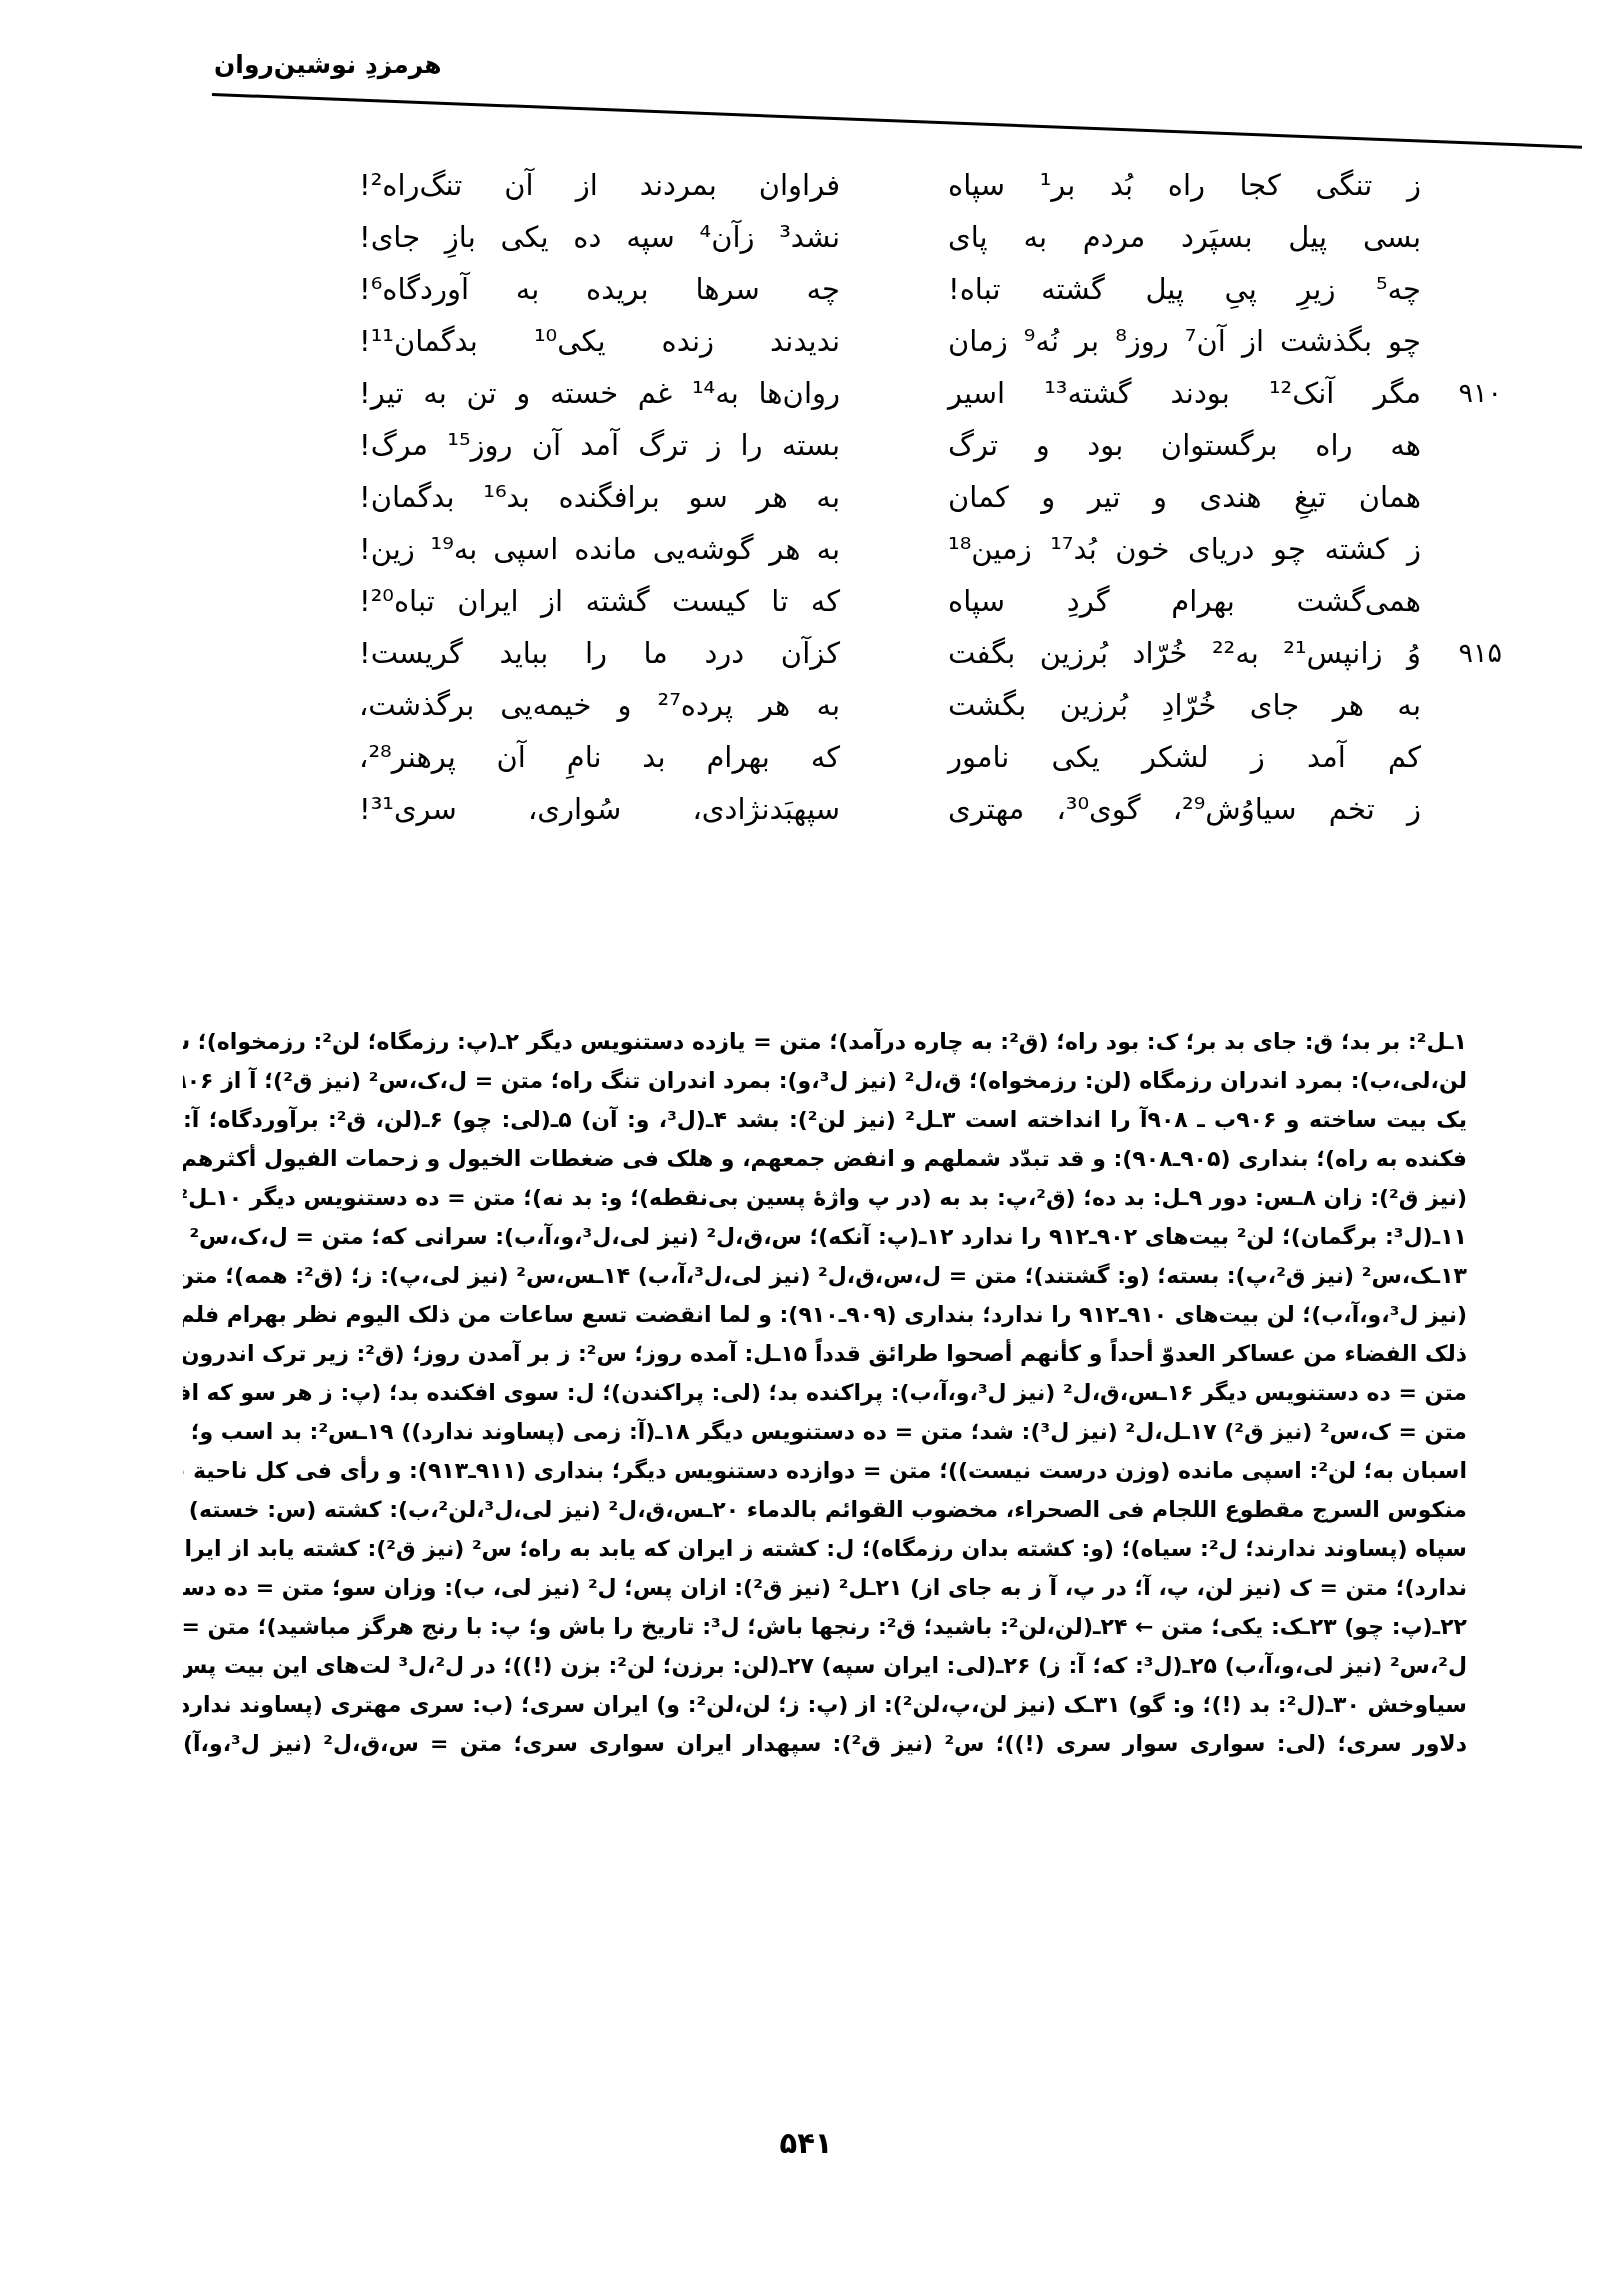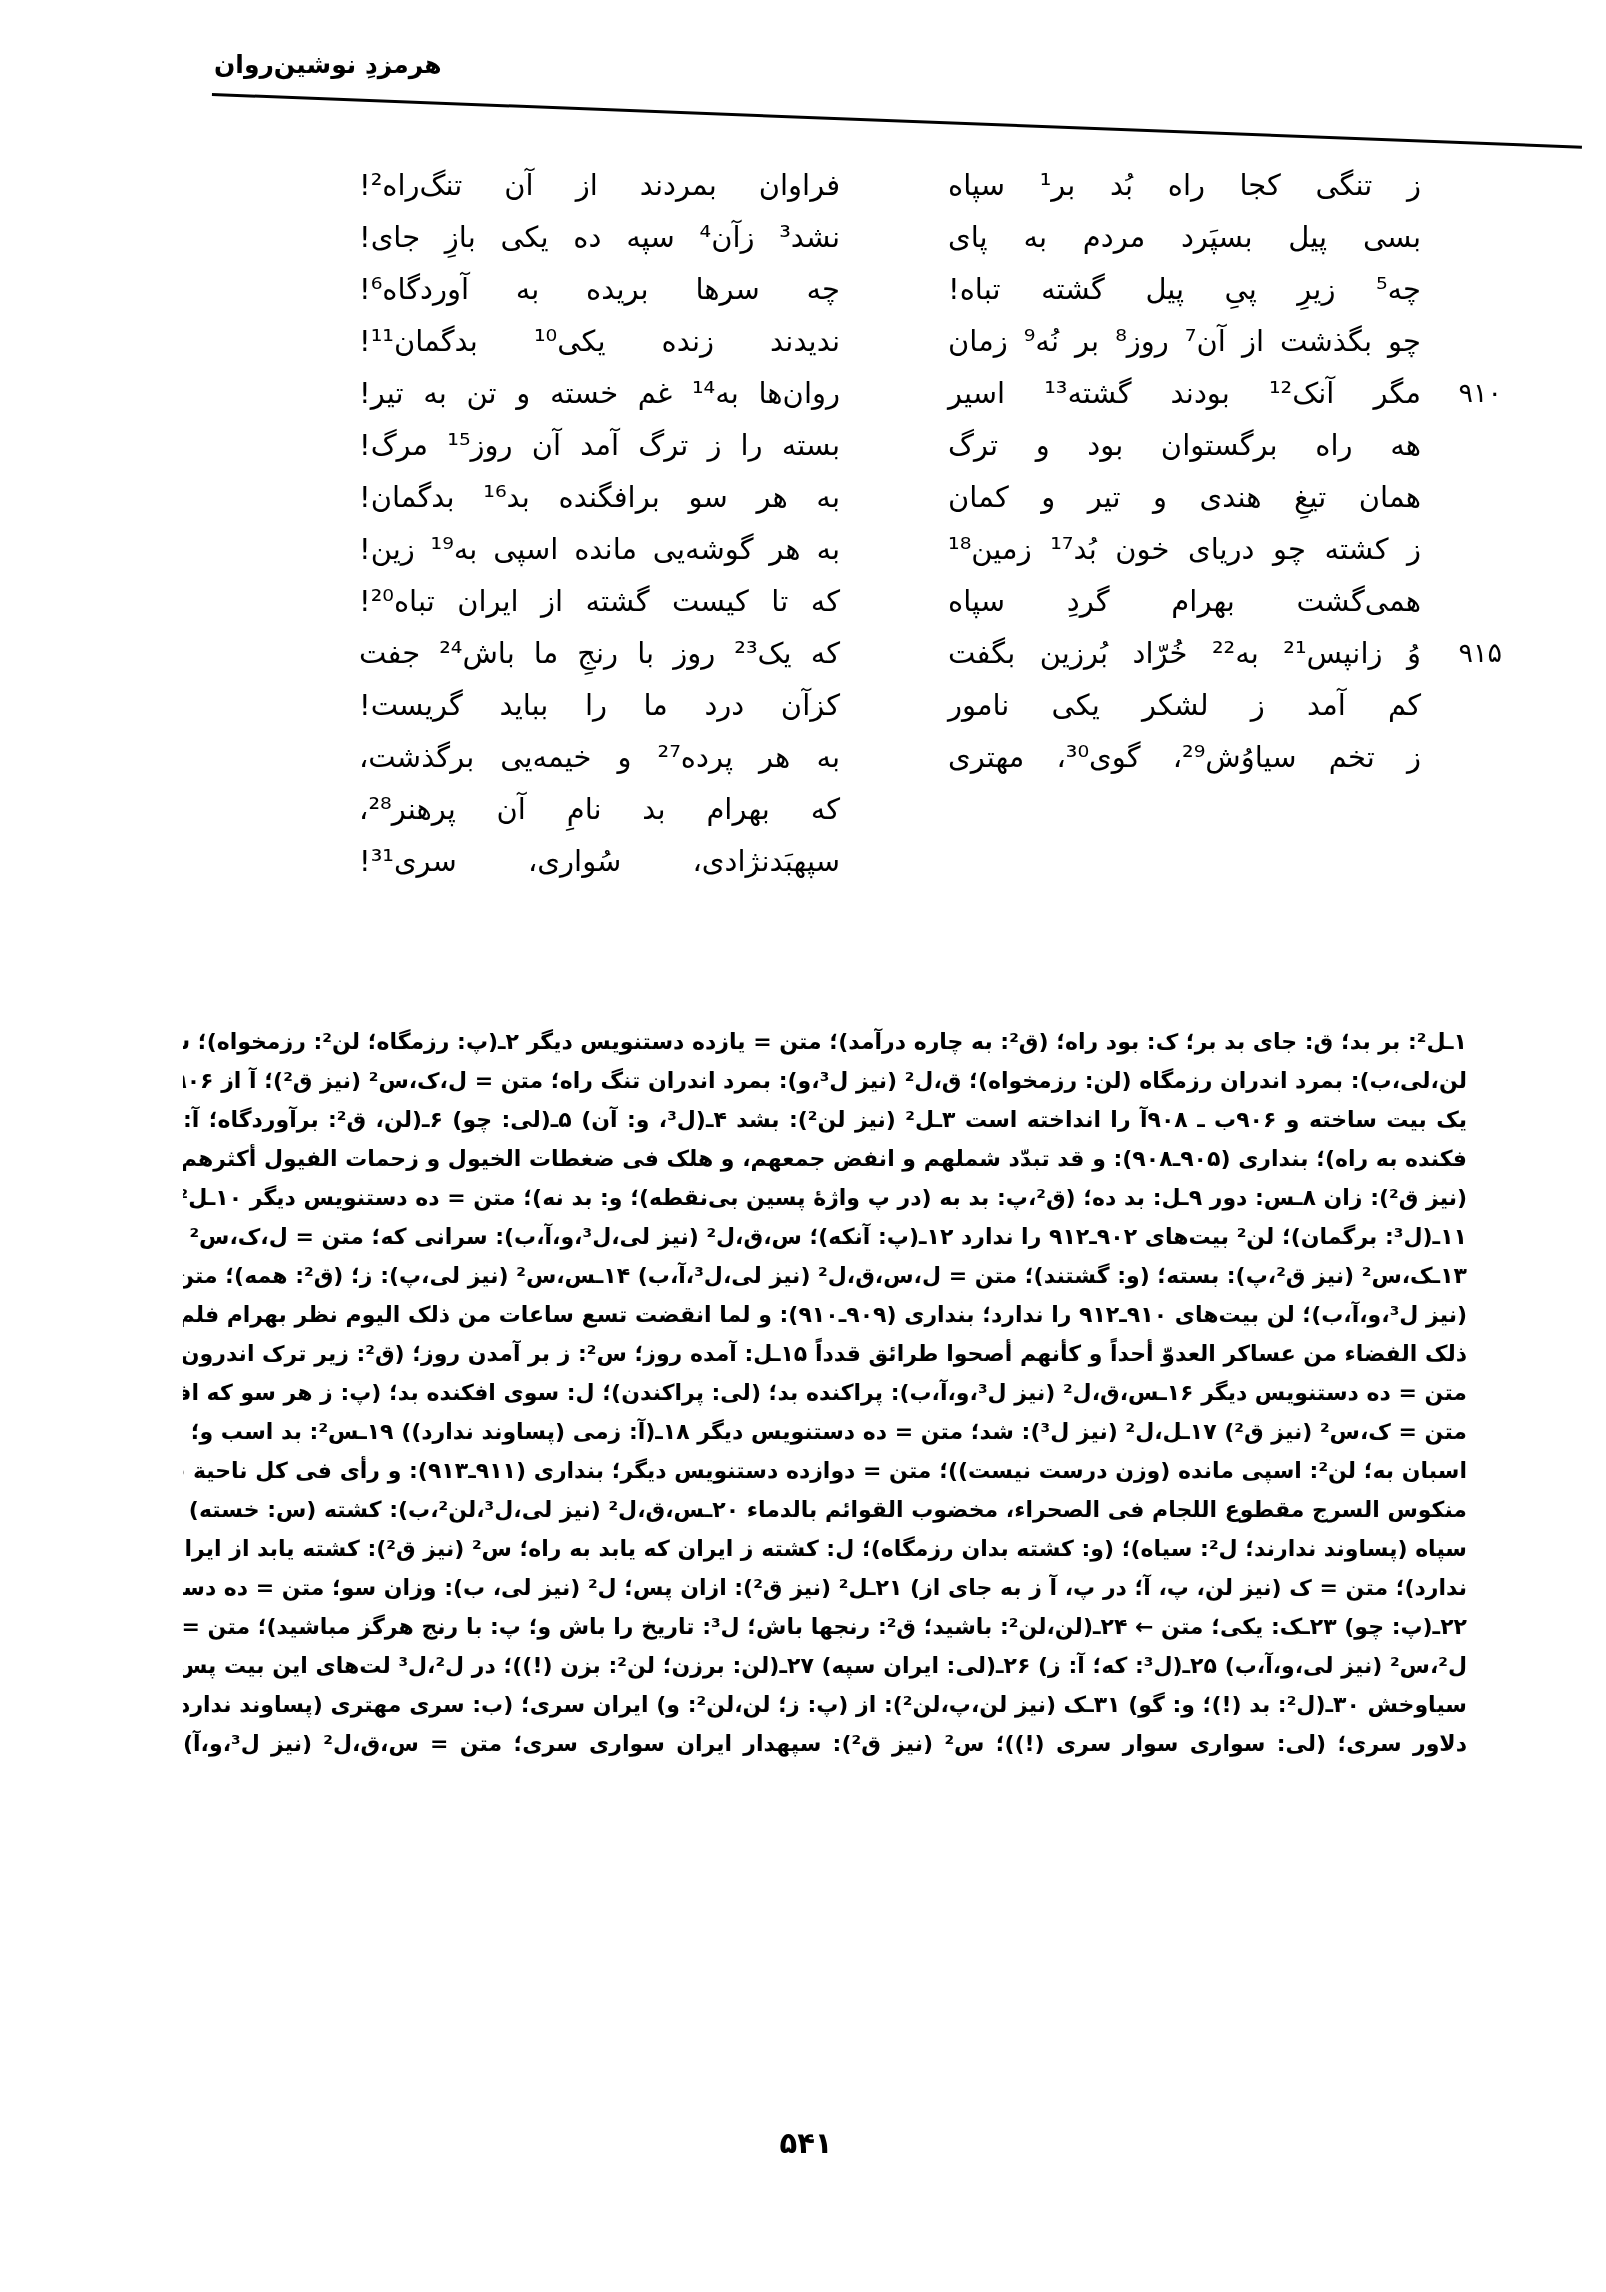--- a/index.html
+++ b/index.html
@@ -105,35 +105,35 @@
   <span class="verse"><span>ز تنگی کجا راه بُد بر¹ سپاه</span><span class="verse-num"></span></span>
   <span class="verse"><span>بسی پیل بسپَرد مردم به پای</span><span class="verse-num"></span></span>
   <span class="verse"><span>چه⁵ زیرِ پیِ پیل گشته تباه!</span><span class="verse-num"></span></span>
   <span class="verse"><span>چو بگذشت از آن⁷ روز⁸ بر نُه⁹ زمان</span><span class="verse-num"></span></span>
   <span class="verse"><span>مگر آنک¹² بودند گشته¹³ اسیر</span><span class="verse-num">۹۱۰</span></span>
   <span class="verse"><span>هه راه برگستوان بود و ترگ</span><span class="verse-num"></span></span>
   <span class="verse"><span>همان تیغِ هندی و تیر و کمان</span><span class="verse-num"></span></span>
   <span class="verse"><span>ز کشته چو دریای خون بُد¹⁷ زمین¹⁸</span><span class="verse-num"></span></span>
   <span class="verse"><span>همی‌گشت بهرام گردِ سپاه</span><span class="verse-num"></span></span>
   <span class="verse"><span>وُ زانپس²¹ به²² خُرّاد بُرزین بگفت</span><span class="verse-num">۹۱۵</span></span>
+  <span class="verse"><span>به هر جای خُرّادِ بُرزین بگشت</span><span class="verse-num"></span></span>
   <span class="verse"><span>کم آمد ز لشکر یکی نامور</span><span class="verse-num"></span></span>
   <span class="verse"><span>ز تخم سیاوُش²⁹، گوی³⁰، مهتری</span><span class="verse-num"></span></span>
 </div>
 
 <div class="poem left">
   <span class="verse">فراوان بمردند از آن تنگ‌راه²!</span>
   <span class="verse">نشد³ زآن⁴ سپه ده یکی بازِ جای!</span>
   <span class="verse">چه سرها بریده به آوردگاه⁶!</span>
   <span class="verse">ندیدند زنده یکی¹⁰ بدگمان¹¹!</span>
   <span class="verse">روان‌ها به¹⁴ غم خسته و تن به تیر!</span>
   <span class="verse">بسته را ز ترگ آمد آن روز¹⁵ مرگ!</span>
   <span class="verse">به هر سو برافگنده بد¹⁶ بدگمان!</span>
   <span class="verse">به هر گوشه‌یی مانده اسپی به¹⁹ زین!</span>
   <span class="verse">که تا کیست گشته از ایران تباه²⁰!</span>
-  <span class="verse">که یک²³ روز با رنجِ ما باش²⁴ جفت</span>
   <span class="verse">کزآن درد ما را بباید گریست!</span>
   <span class="verse">به هر پرده²⁷ و خیمه‌یی برگذشت،</span>
   <span class="verse">که بهرام بد نامِ آن پرهنر²⁸،</span>
   <span class="verse">سپهبَدنژادی، سُواری، سری³¹!</span>
 </div>
 
 <div class="notes">
   <span class="note-line">۱ـل²: بر بد؛ ق: جای بد بر؛ ک: بود راه؛ (ق²: به چاره درآمد)؛ متن = یازده دستنویس دیگر  ۲ـ(پ: رزمگاه؛ لن²: رزمخواه)؛ س (نیز</span>
   <span class="note-line">لن،لی،ب): بمرد اندران رزمگاه (لن: رزمخواه)؛ ق،ل² (نیز ل³،و): بمرد اندران تنگ راه؛ متن = ل،ک،س² (نیز ق²)؛ آ از ۹۰۶آ و ۹۰۸ب</span>
   <span class="note-line">یک بیت ساخته و ۹۰۶ب ـ ۹۰۸آ را انداخته است  ۳ـل² (نیز لن²): بشد  ۴ـ(ل³، و: آن)  ۵ـ(لی: چو)  ۶ـ(لن، ق²: برآوردگاه؛ آ:</span>

